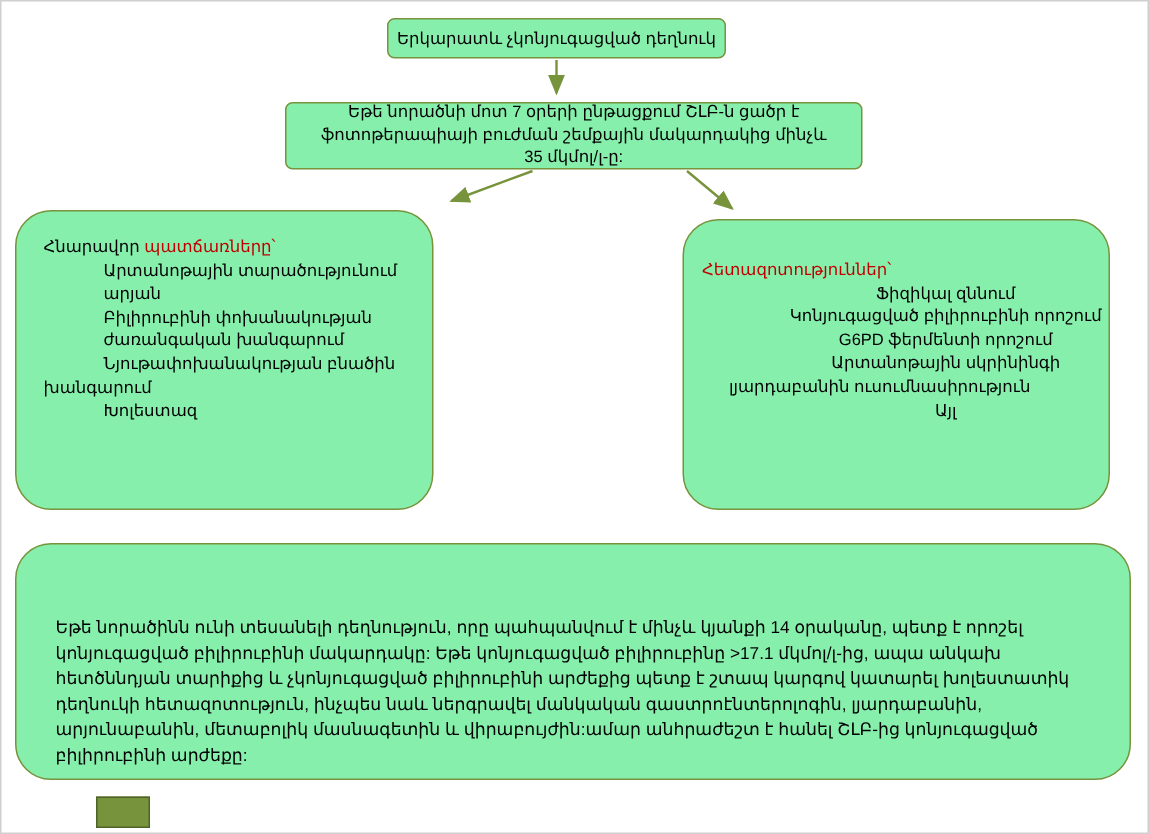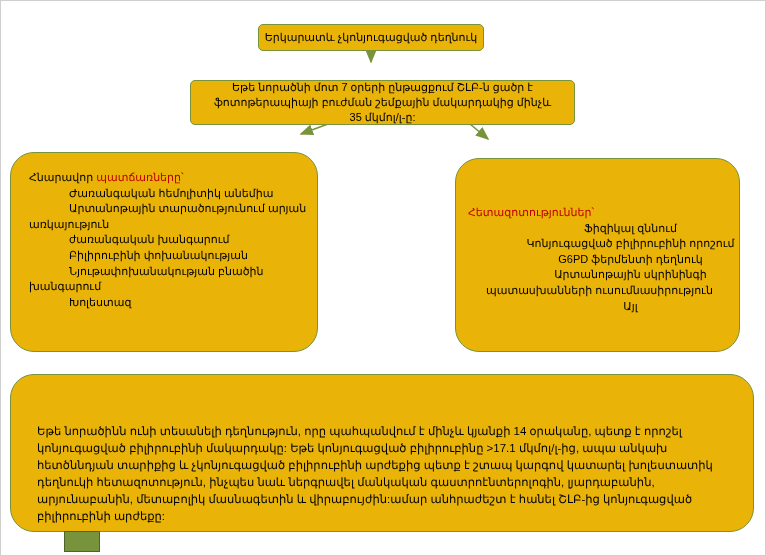--- a/index.html
+++ b/index.html
@@ -16,47 +16,46 @@
     font-family: "Liberation Sans", sans-serif;
     color: var(--text, #000);
     background: var(--background, #fff);
   }
   .frame {
     position: absolute; inset: 0;
     border: 1px solid #cfcfcf;
   }
   .box {
     position: absolute;
-    background: #eab308;
+    background: #86efac;
     border: 1.5px solid var(--accent, #77933C);
-    margin-top: 12px;
   }
   .small-r { border-radius: 5px; }
   .big-r { border-radius: 24px; }
 
   #start-node {
     left: 258px; top: 12px; width: 226px; height: 27px;
     display: flex; align-items: center; justify-content: center;
     font-size: 11px;
   }
   #condition-node {
     left: 190px; top: 68px; width: 385px; height: 45px;
     display: flex; align-items: center; justify-content: center;
     text-align: center; font-size: 11px; line-height: 15px;
     padding: 0 16px;
   }
   #causes-node {
-    left: 10px; top: 140px; width: 308px; height: 200px;
+    left: 10px; top: 140px; width: 279px; height: 200px;
     font-size: 11px; line-height: 15.6px;
     padding-top: 17px;
   }
   #investigations-node {
     left: 455px; top: 146px; width: 285px; height: 194px;
     font-size: 11px; line-height: 15.6px;
-    padding-top: 46px;
+    padding-top: 26px;
   }
   #note-node {
     left: 10px; top: 362px; width: 744px; height: 158px;
     font-size: 11.5px; line-height: 17px;
     padding: 48px 23px 0 26px;
   }
   #green-rectangle {
     position: absolute; left: 64px; top: 531px; width: 36px; height: 21px;
     background: var(--accent, #77933C);
     border: 1px solid var(--accent-dark, #4F6228);
@@ -100,37 +99,35 @@
 </div>
 
 <div id="condition-node" class="box small-r">
   <span>Եթե նորածնի մոտ 7 օրերի ընթացքում ՇԼԲ-ն ցածր է ֆոտոթերապիայի բուժման շեմքային մակարդակից մինչև 35 մկմոլ/լ-ը:</span>
 </div>
 
 <div id="causes-node" class="box big-r">
   <div class="i0">
     <span>Հնարավոր </span><span class="red">պատճառները՝</span>
   </div>
-  <div class="i1">Ժառանգական հեմոլիտիկ անեմիա</div>
   <div class="i1">Արտանոթային տարածությունում արյան</div>
-  <div class="i0">առկայություն</div>
+  <div class="i1">Բիլիրուբինի փոխանակության</div>
   <div class="i1">ժառանգական խանգարում</div>
-  <div class="i1">Բիլիրուբինի փոխանակության</div>
   <div class="i1">Նյութափոխանակության բնածին</div>
   <div class="i0">խանգարում</div>
   <div class="i1">Խոլեստազ</div>
 </div>
 
 <div id="investigations-node" class="box big-r">
   <div class="r0 red">Հետազոտություններ՝</div>
   <div class="r1">Ֆիզիկալ զննում</div>
   <div class="r1">Կոնյուգացված բիլիրուբինի որոշում</div>
-  <div class="r1">G6PD ֆերմենտի դեղնուկ</div>
+  <div class="r1">G6PD ֆերմենտի որոշում</div>
   <div class="r1">Արտանոթային սկրինինգի</div>
-  <div class="r2">պատասխանների ուսումնասիրություն</div>
+  <div class="r2">լյարդաբանին ուսումնասիրություն</div>
   <div class="r1">Այլ</div>
 </div>
 
 <div id="note-node" class="box big-r">
   <span>Եթե նորածինն ունի տեսանելի դեղնություն, որը պահպանվում է մինչև կյանքի 14 օրականը, պետք է որոշել կոնյուգացված բիլիրուբինի մակարդակը: Եթե կոնյուգացված բիլիրուբինը &gt;17.1 մկմոլ/լ-ից, ապա անկախ հետծննդյան տարիքից և չկոնյուգացված բիլիրուբինի արժեքից պետք է շտապ կարգով կատարել խոլեստատիկ դեղնուկի հետազոտություն, ինչպես նաև ներգրավել մանկական գաստրոէնտերոլոգին, լյարդաբանին, արյունաբանին, մետաբոլիկ մասնագետին և վիրաբույժին:ամար անհրաժեշտ է հանել ՇԼԲ-ից կոնյուգացված բիլիրուբինի արժեքը:</span>
 </div>
 
 <div id="green-rectangle"></div>
 
 </body></html>

